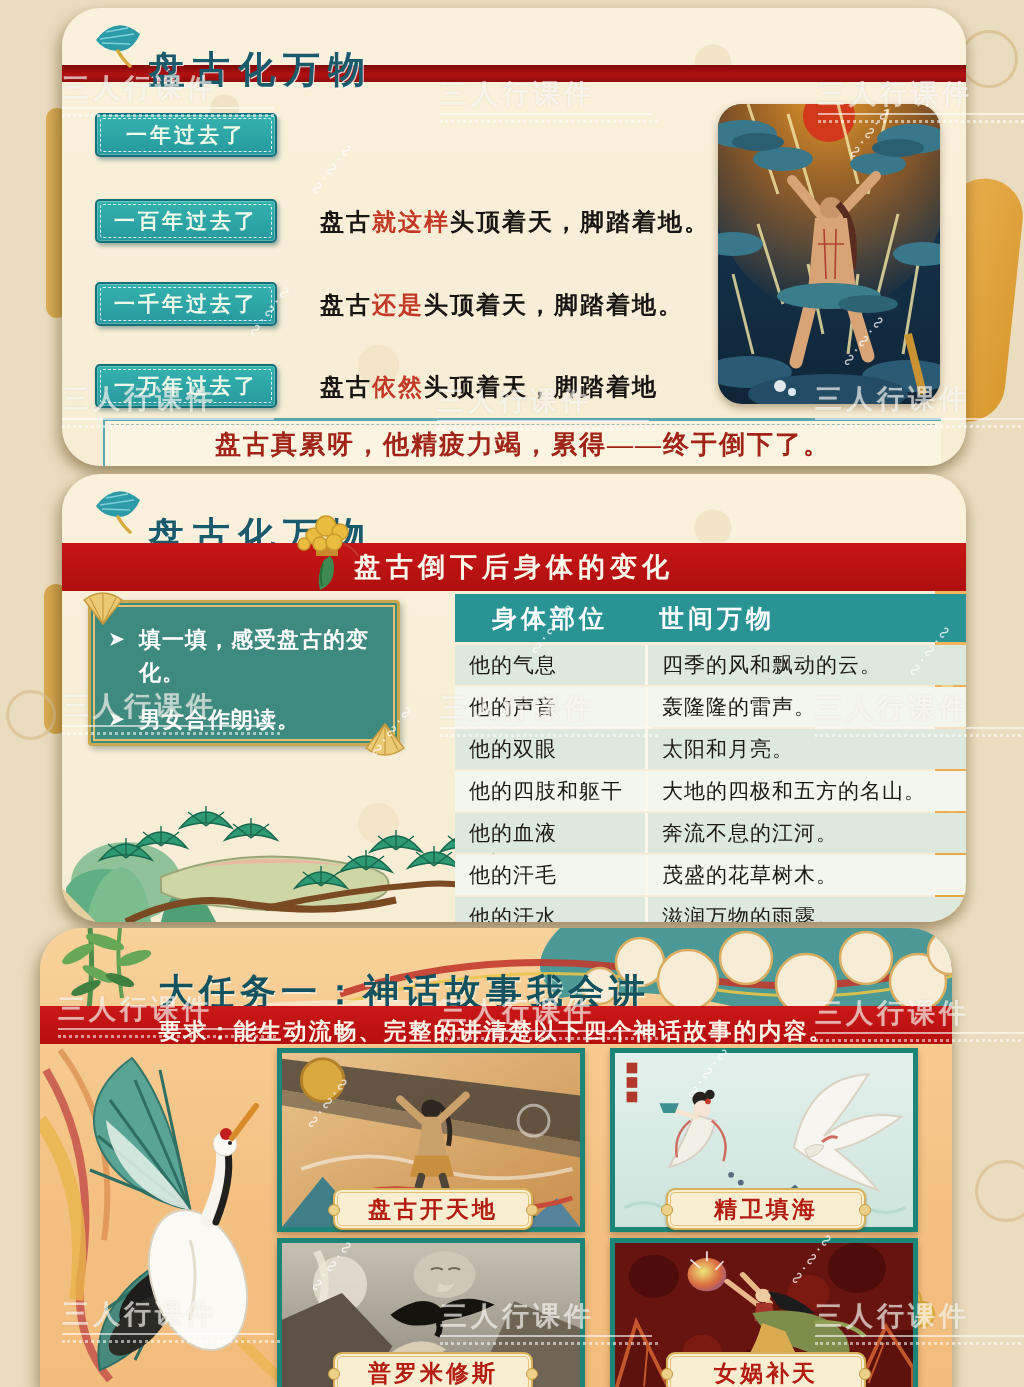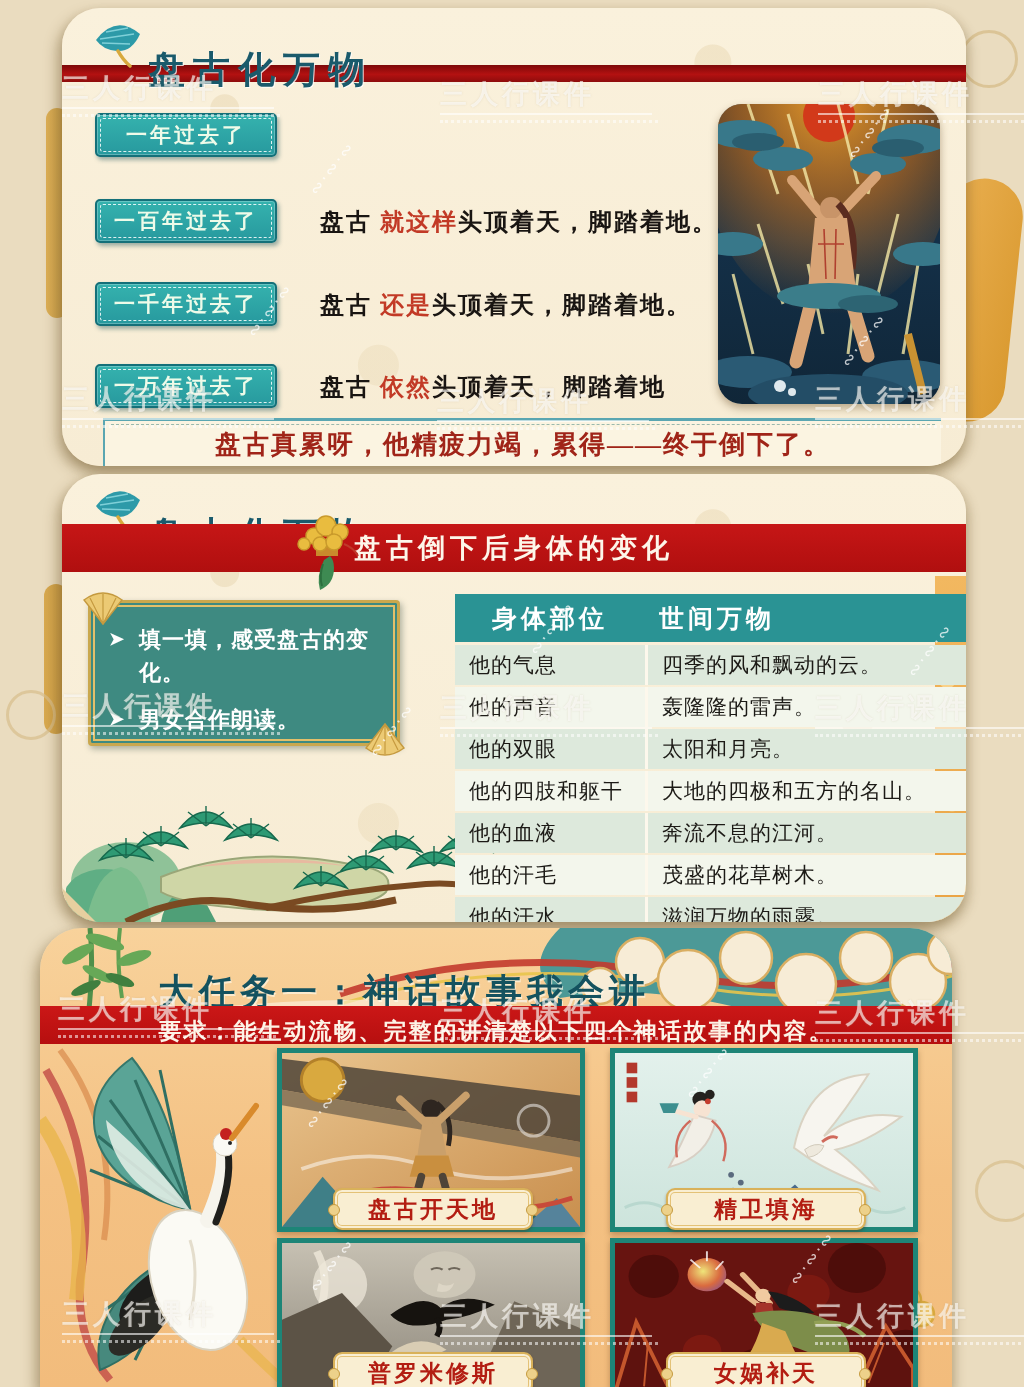--- a/index.html
+++ b/index.html
@@ -40,34 +40,34 @@
   .time-btn{
     position:absolute;left:33px;width:178px;height:40px;z-index:3;
     background:linear-gradient(180deg,#35b2ae,#27999e);
     border:2px solid #147079;border-radius:5px;
     box-shadow:2px 3px 4px rgba(40,90,95,.45), inset 0 0 0 1px rgba(255,255,255,.25);
     display:flex;align-items:center;justify-content:center;
   }
   .time-btn:after{content:"";position:absolute;inset:3px;border:1px dashed rgba(255,255,255,.85);border-radius:3px;}
   .time-btn span{color:#eefbe9;font-weight:bold;font-size:21px;letter-spacing:3px;}
   .row-text{position:absolute;left:258px;z-index:3;font-size:24px;font-weight:bold;color:#191512;letter-spacing:2px;}
-  .row-text .em{color:#c23a26;margin-left:8px;}
+  .row-text .em{color:#c23a26;}
   .pangu-pic{position:absolute;left:656px;top:96px;width:222px;height:300px;border-radius:24px;overflow:hidden;z-index:3;
     box-shadow:0 4px 8px rgba(90,60,20,.4);}
   .quote-box{
     position:absolute;left:41px;top:410px;width:836px;height:46px;z-index:3;
     background:#fbf4e1;border-top:3px solid #5aa6b1;border-bottom:3px solid #5aa6b1;border-left:2px solid #5aa6b1;
     display:flex;align-items:center;justify-content:center;
   }
   .quote-box:before{content:"";position:absolute;left:6px;right:6px;top:3px;border-top:1px dashed #9bb9ad;}
   .quote-box span{color:#a02418;font-size:26px;font-weight:bold;letter-spacing:2px;}
 
   
   .banner2{
-    position:absolute;left:0;right:0;top:50px;height:48px;z-index:3;
+    position:absolute;left:0;right:0;top:69px;height:48px;z-index:3;
     background:linear-gradient(180deg,#c61616,#b00f0f);
     display:flex;align-items:center;justify-content:center;
   }
   .banner2 span{color:#fdf6ea;font-size:27px;font-weight:bold;letter-spacing:5px;}
   .banner-flower{position:absolute;left:228px;top:40px;z-index:4;}
   .gold-strip{position:absolute;right:0;top:102px;bottom:0;width:31px;z-index:2;
     background:
       radial-gradient(circle at 40% 30%, rgba(252,218,150,.8) 0 8px, transparent 9px),
       radial-gradient(circle at 55% 65%, rgba(252,218,150,.7) 0 10px, transparent 11px),
       linear-gradient(180deg,#f2b860,#eaa344);}

